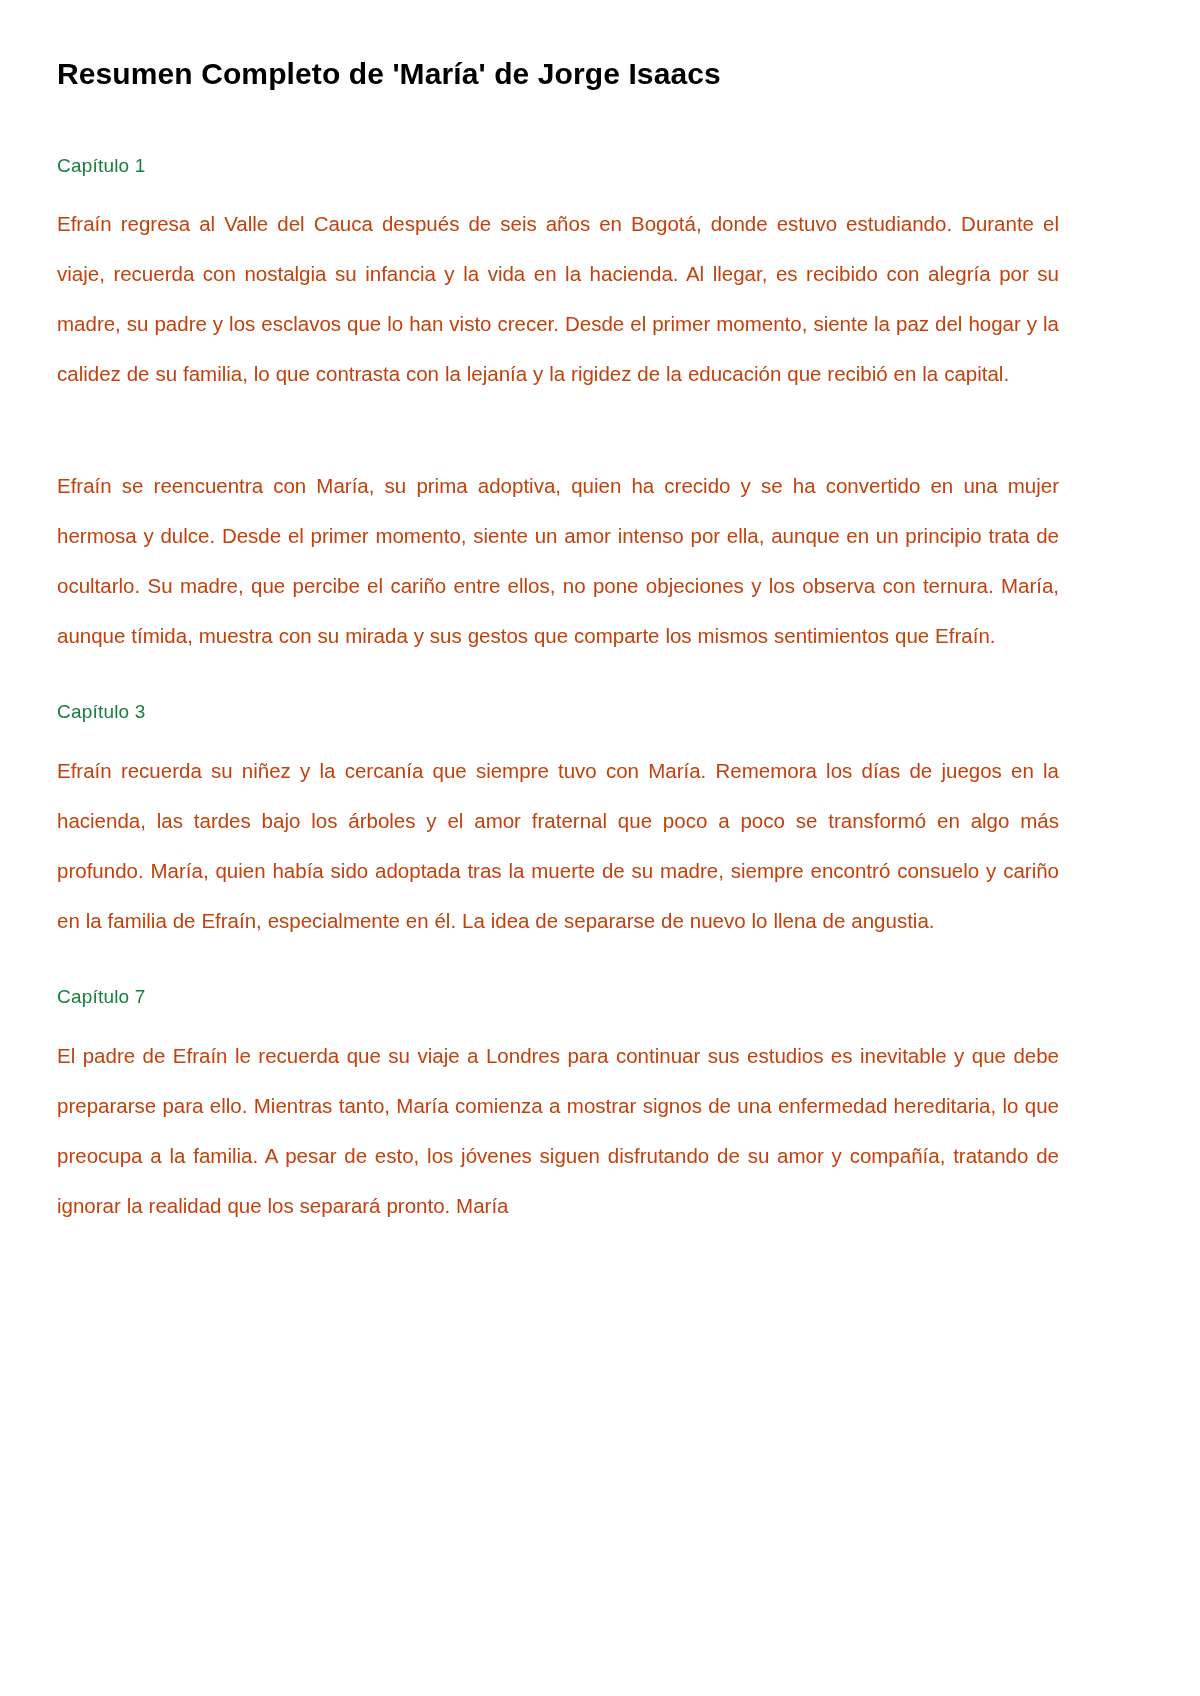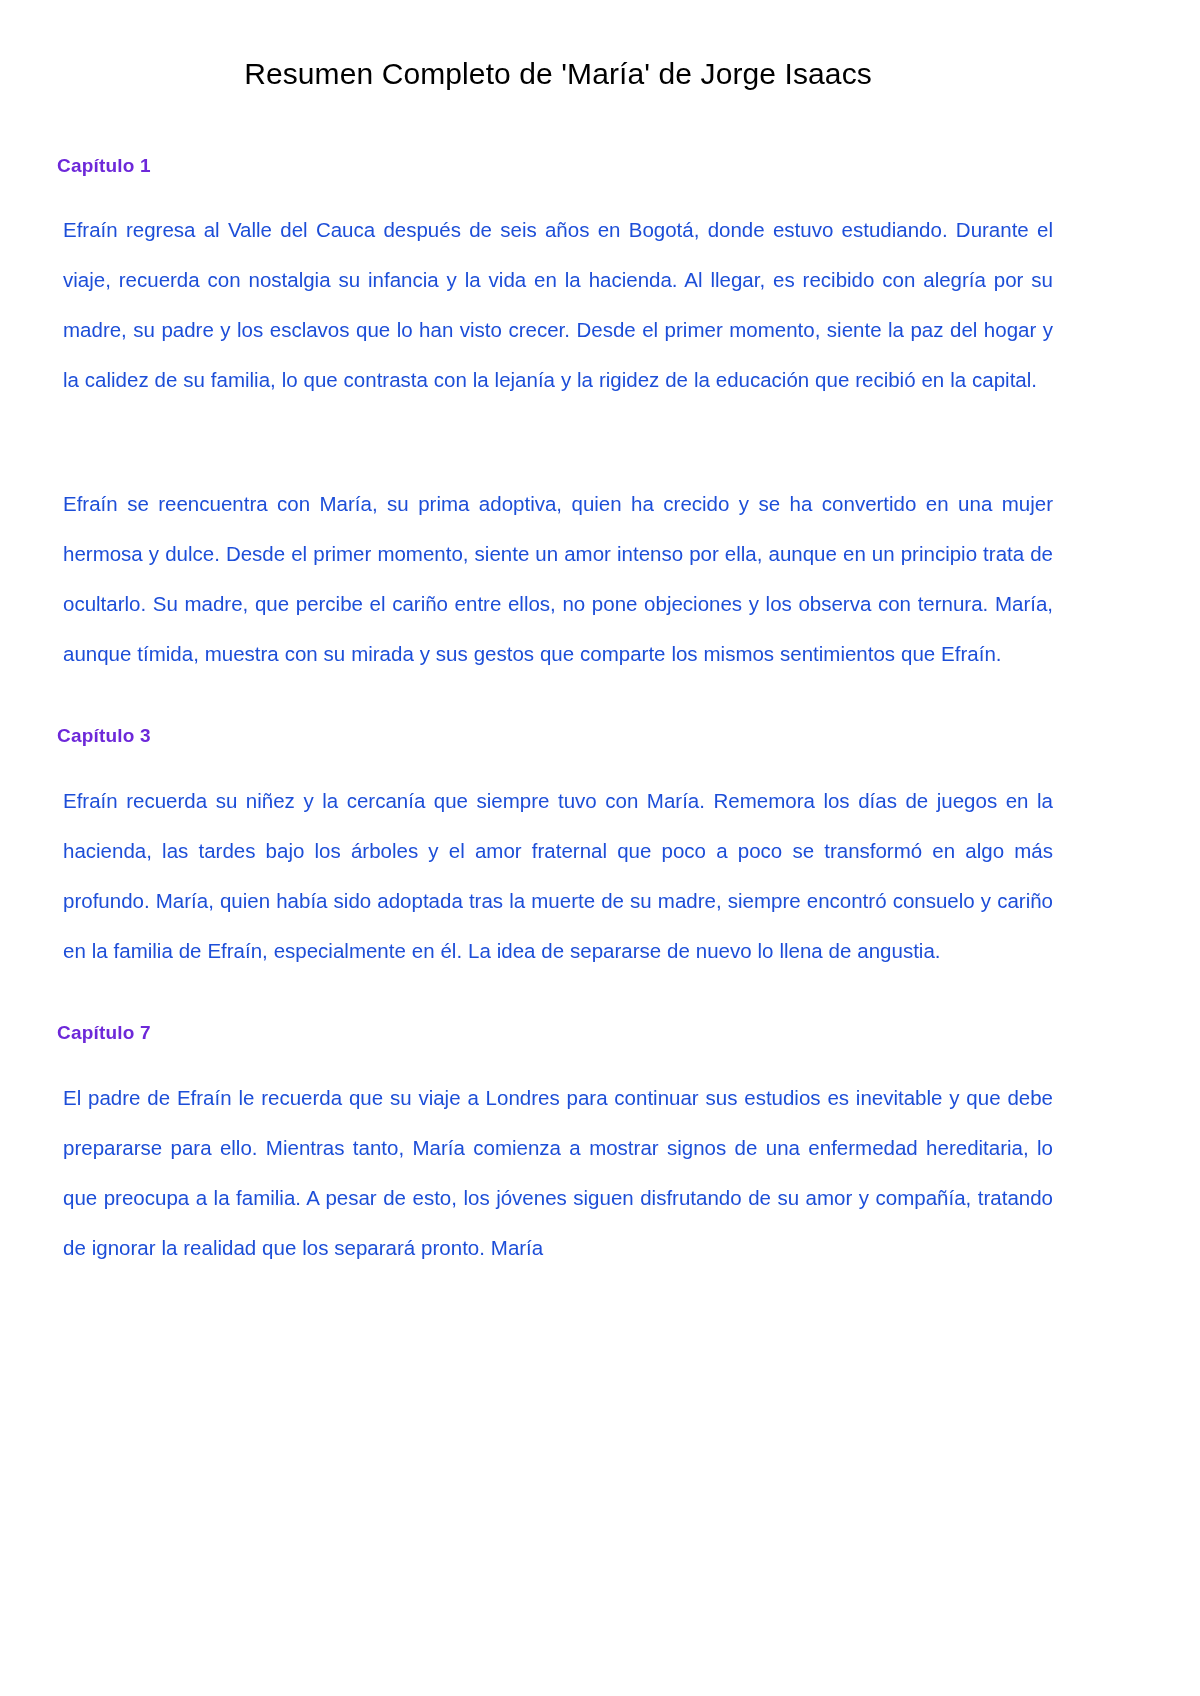--- a/index.html
+++ b/index.html
@@ -22,48 +22,48 @@
     padding: 0;
   }
   .content {
     position: absolute;
     left: 57px;
     top: 0;
     width: 1002px;
   }
   .doc-title {
     font-size: 30px;
-    font-weight: normal;
-    text-align: center;
+    font-weight: bold;
+    text-align: left;
     letter-spacing: 0.1px;
     margin: 0;
     padding-top: 55px;
     padding-bottom: 0;
     line-height: 1.25;
     color: #000000;
   }
   .chapter {
     margin: 0;
     padding: 0;
   }
   .chapter-heading {
     font-size: 19px;
-    font-weight: bold;
+    font-weight: normal;
     letter-spacing: 0.2px;
     line-height: 1.2;
     margin: 0;
-    color: #6d28d9;
+    color: #15803d;
   }
   .chapter-body {
     font-size: 20.5px;
     line-height: 50px;
     text-align: justify;
     text-justify: inter-word;
-    margin: 6px;
-    color: #1d4ed8;
+    margin: 0;
+    color: #c2410c;
     word-spacing: 0.2px;
   }
   
   .sp-title-to-ch1 { height: 62px; }
   .sp-heading-to-body { height: 22px; }
   .sp-body-to-heading { height: 40px; }
   .clipped {
     max-height: 232px;
     overflow: hidden;
   }

